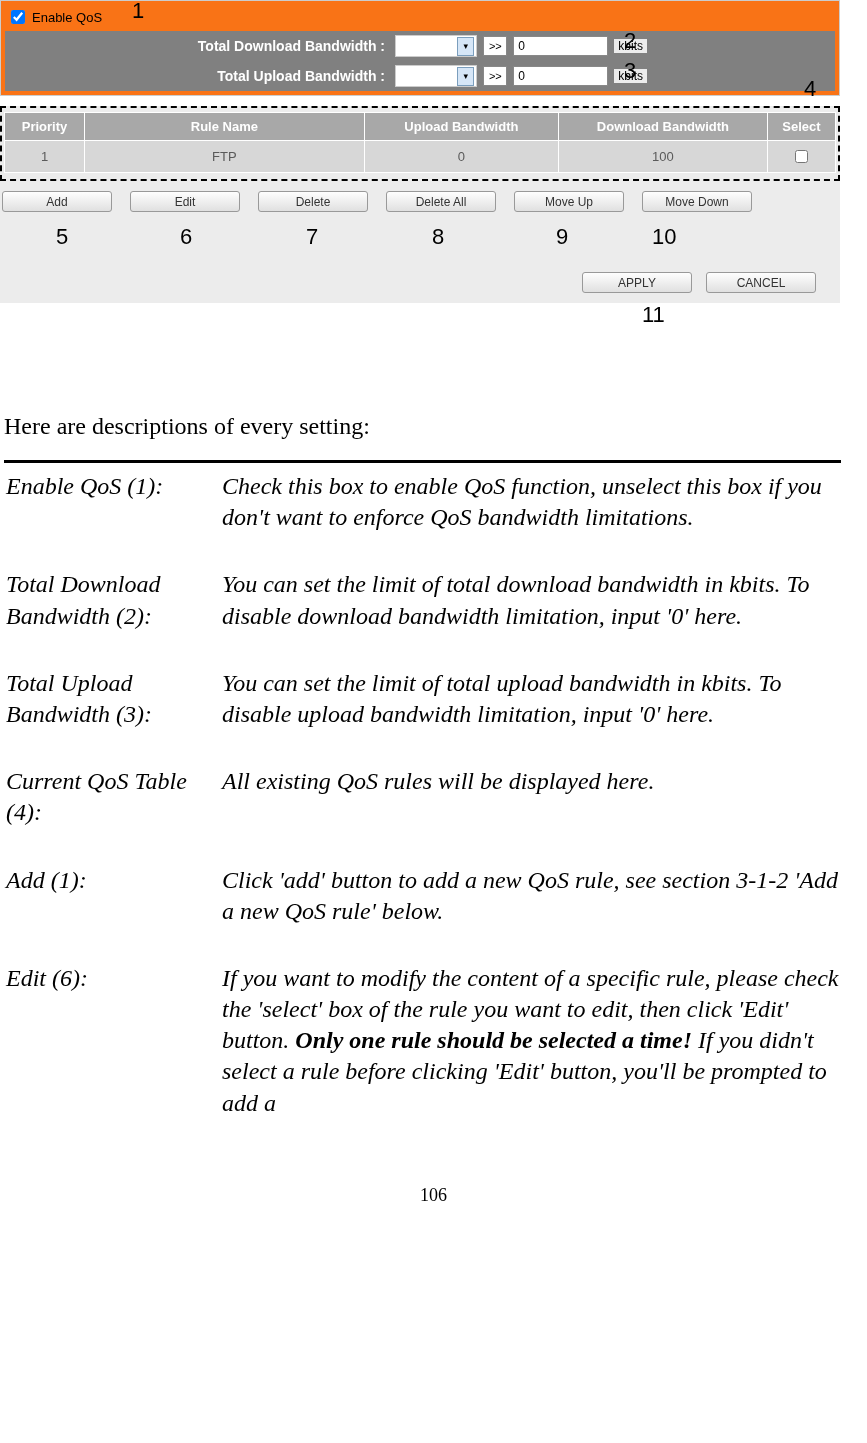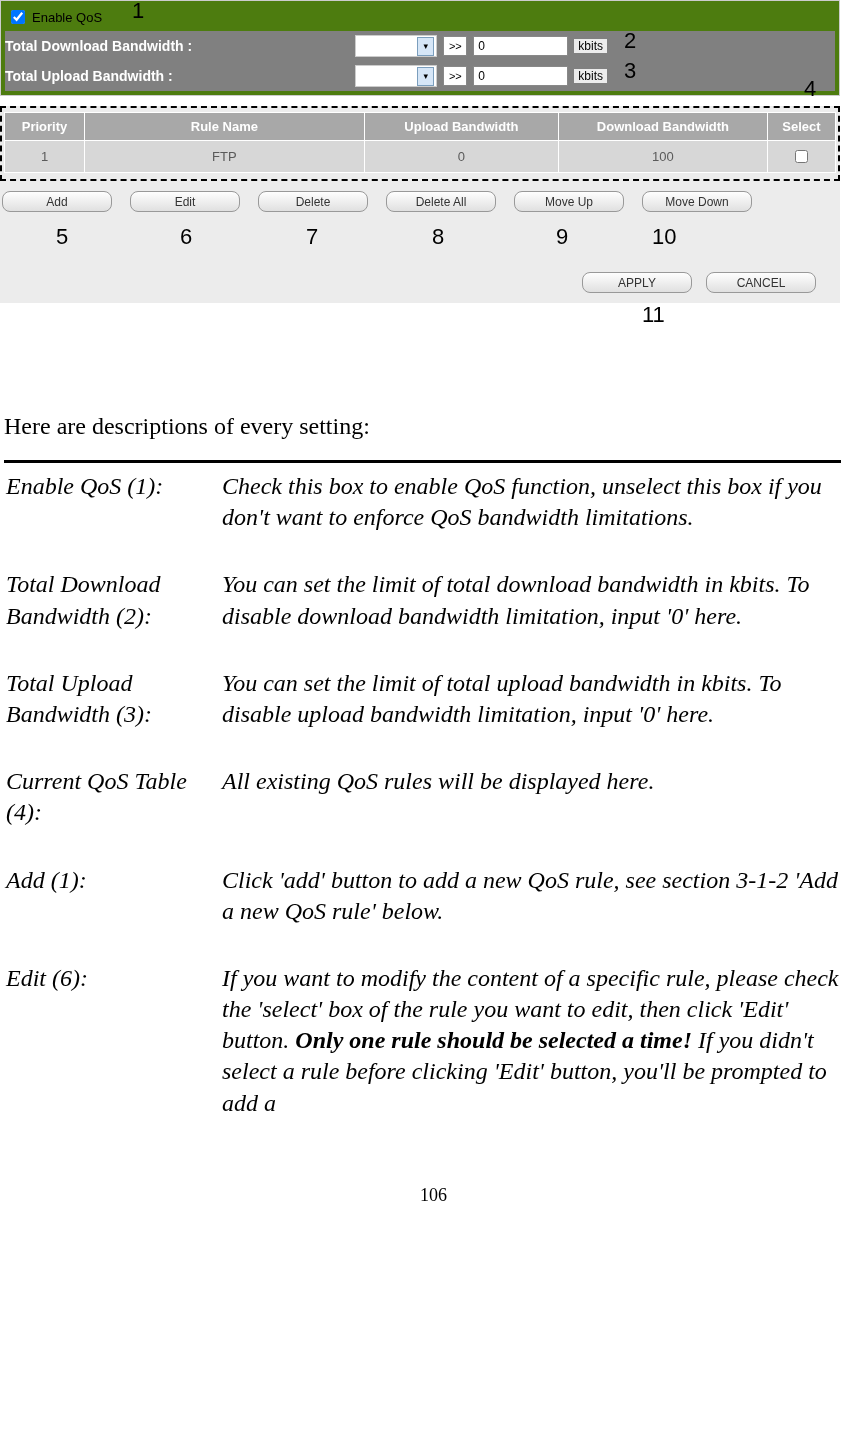--- a/index.html
+++ b/index.html
@@ -4,21 +4,21 @@
 <style>
   body {
     margin: 0;
     padding: 0;
     font-family: Arial, sans-serif;
     font-size: 14px;
     background: #fff;
     width: 867px;
   }
   .qos-panel {
-    background: #4d7c0f;
+    background: #f97316;
     padding: 4px;
     border: 1px solid #ccc;
   }
   .enable-row {
     display: flex;
     align-items: center;
     gap: 4px;
     padding: 2px;
   }
   .checkbox {
@@ -35,24 +35,26 @@
     margin-top: 2px;
   }
   .bw-row {
     display: flex;
     align-items: center;
     height: 30px;
     gap: 6px;
   }
   .bw-label {
     width: 340px;
+    text-align: right;
     font-weight: bold;
     font-size: 14px;
     color: #fff;
     padding-right: 4px;
+    padding-left: 40px;
   }
   .select-box {
     height: 20px;
     font-size: 12px;
     background: #fff;
     border: 1px solid #ccc;
     padding: 0 2px;
     display: flex;
     align-items: center;
   }
@@ -126,21 +128,21 @@
   }
   .btn-row {
     display: flex;
     gap: 18px;
     padding: 10px 2px;
     background: #ECECEC;
   }
   .std-btn {
     background: linear-gradient(#fefefe,#e0e0e0);
     border: 1px solid #999;
-    border-radius: 8px;
+    border-radius: 3px;
     height: 21px;
     width: 110px;
     font-size: 12px;
     color: #333;
   }
   .apply-row {
     display: flex;
     justify-content: flex-end;
     gap: 14px;
     padding: 50px 24px 10px 4px;

